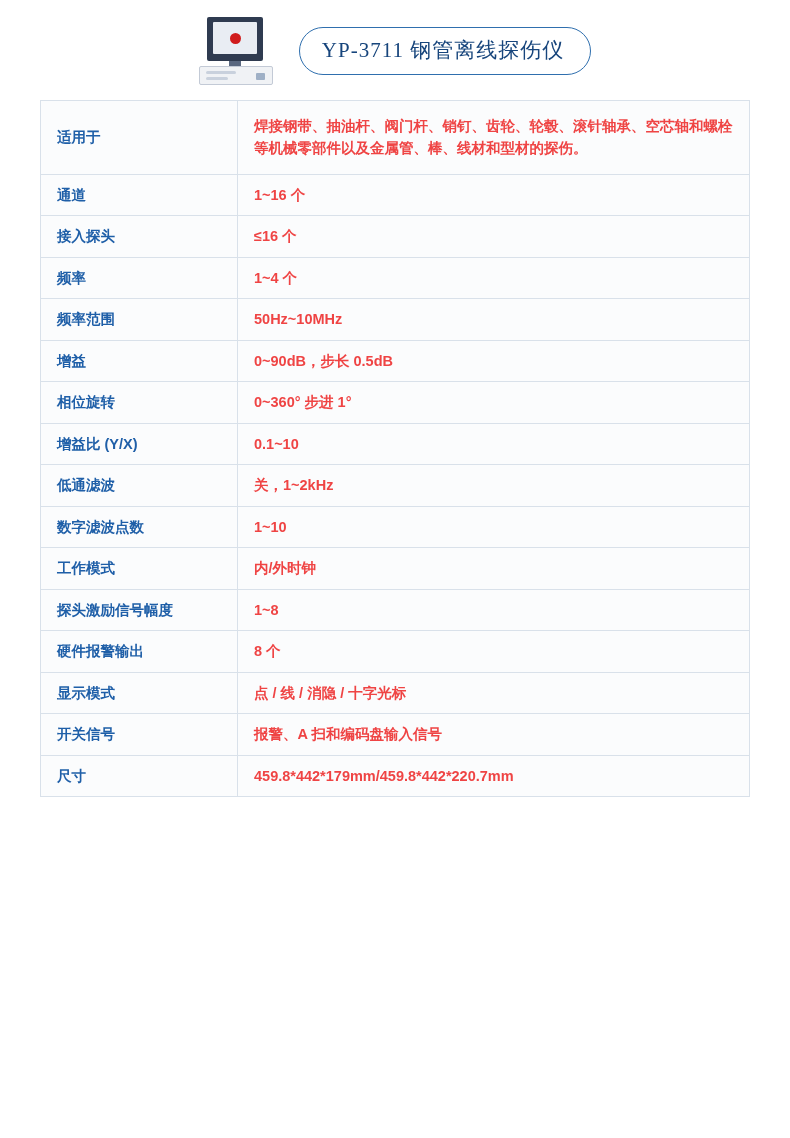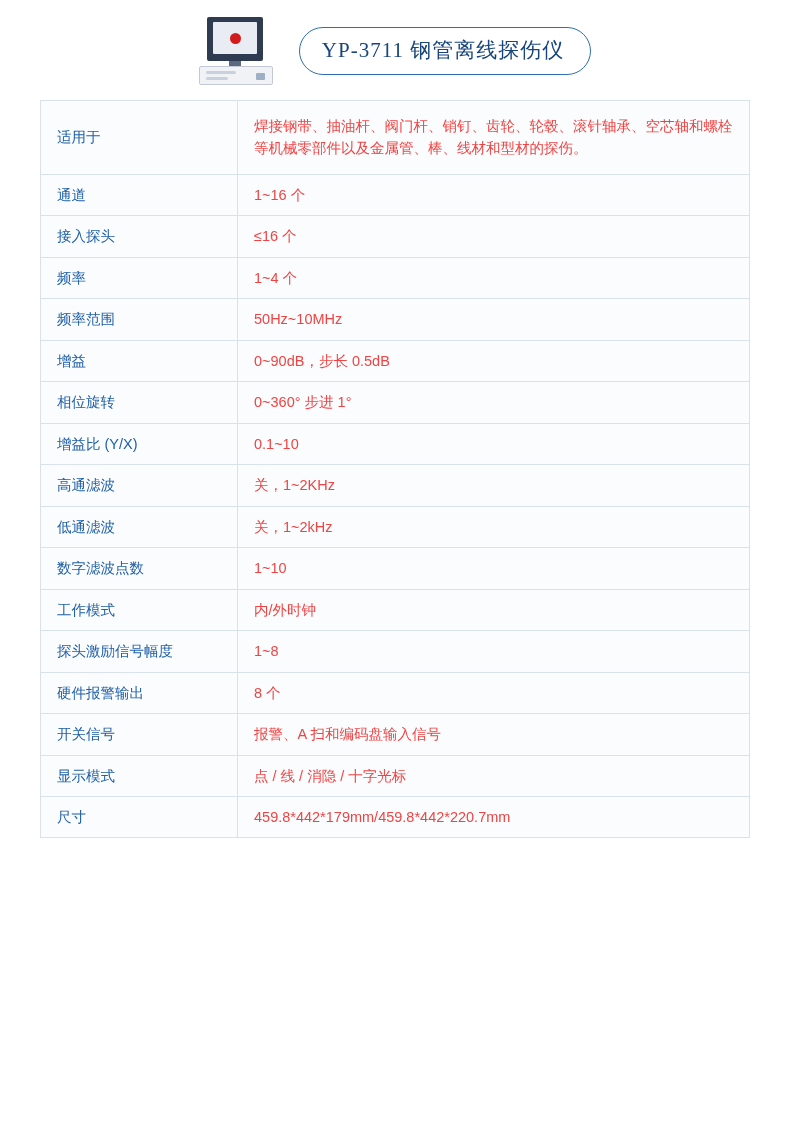--- a/index.html
+++ b/index.html
@@ -123,20 +123,21 @@
     font-family: "Liberation Serif", "DejaVu Serif", serif;
     white-space: nowrap;
   }
 
   
   .spec-table {
     margin: 4px auto 0 auto;
     width: 710px;
     border-collapse: collapse;
     table-layout: fixed;
+    font-weight: bold;
   }
   .spec-table tr {
     background: #fbfcfd;
   }
   .spec-table td {
     border: 1px solid #d9e1ea;
     vertical-align: middle;
     padding: 9px 12px;
     font-size: 14.5px;
     line-height: 1.55;
@@ -207,51 +208,47 @@
       </tr>
       <tr>
         <td class="label">相位旋转</td>
         <td class="value">0~360° 步进 1°</td>
       </tr>
       <tr>
         <td class="label">增益比 (Y/X)</td>
         <td class="value">0.1~10</td>
       </tr>
       <tr>
-        <td class="label">高通滤波</td>
-        <td class="value">关，1~2KHz</td>
-      </tr>
-      <tr>
         <td class="label">低通滤波</td>
         <td class="value">关，1~2kHz</td>
       </tr>
       <tr>
         <td class="label">数字滤波点数</td>
         <td class="value">1~10</td>
       </tr>
       <tr>
         <td class="label">工作模式</td>
         <td class="value">内/外时钟</td>
       </tr>
       <tr>
         <td class="label">探头激励信号幅度</td>
         <td class="value">1~8</td>
       </tr>
       <tr>
         <td class="label">硬件报警输出</td>
         <td class="value">8 个</td>
       </tr>
       <tr>
+        <td class="label">显示模式</td>
+        <td class="value">点 / 线 / 消隐 / 十字光标</td>
+      </tr>
+      <tr>
         <td class="label">开关信号</td>
         <td class="value">报警、A 扫和编码盘输入信号</td>
       </tr>
       <tr>
-        <td class="label">显示模式</td>
-        <td class="value">点 / 线 / 消隐 / 十字光标</td>
-      </tr>
-      <tr>
         <td class="label">尺寸</td>
         <td class="value">459.8*442*179mm/459.8*442*220.7mm</td>
       </tr>
     </tbody>
   </table>
 
 </div>
 
 </body></html>

